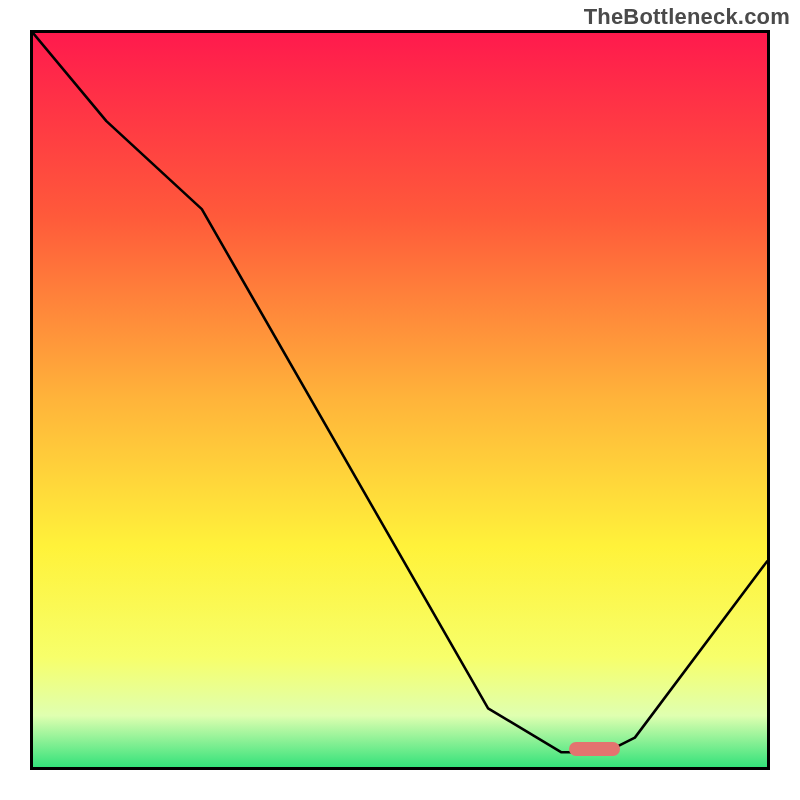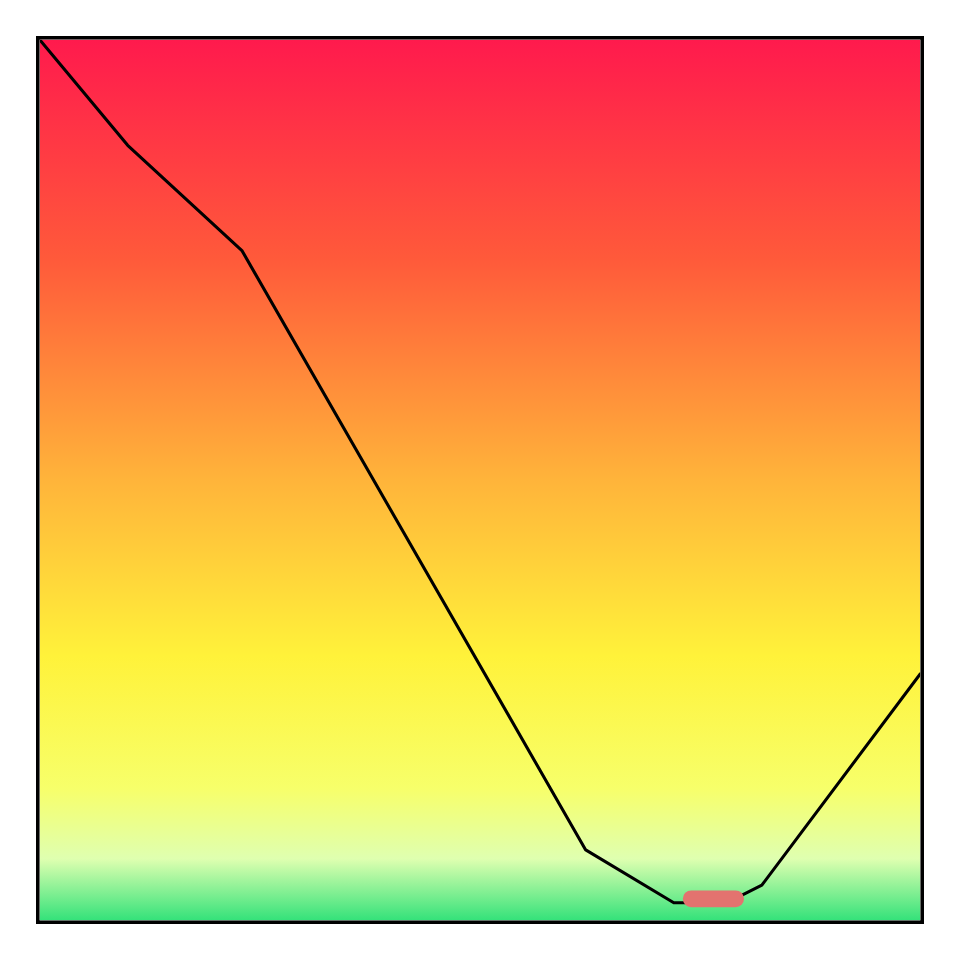--- a/index.html
+++ b/index.html
@@ -50,20 +50,21 @@
     height: 14px;
     border-radius: 7px;
     background: #e3736f;
   }
 </style>
 </head>
 <body>
 
 <div class="container">
 
+  <div class="watermark">TheBottleneck.com</div>
 
   <div class="plot">
     <svg class="gradient-bg" viewBox="0 0 100 100" preserveAspectRatio="none">
       <defs>
         <linearGradient id="bg-grad" x1="0" y1="0" x2="0" y2="1">
             <stop offset="0.00%" stop-color="#ff1a4d"></stop>
             <stop offset="25.00%" stop-color="#ff5a3a"></stop>
             <stop offset="50.00%" stop-color="#ffb43a"></stop>
             <stop offset="70.00%" stop-color="#fff23a"></stop>
             <stop offset="85.00%" stop-color="#f7ff6a"></stop>

